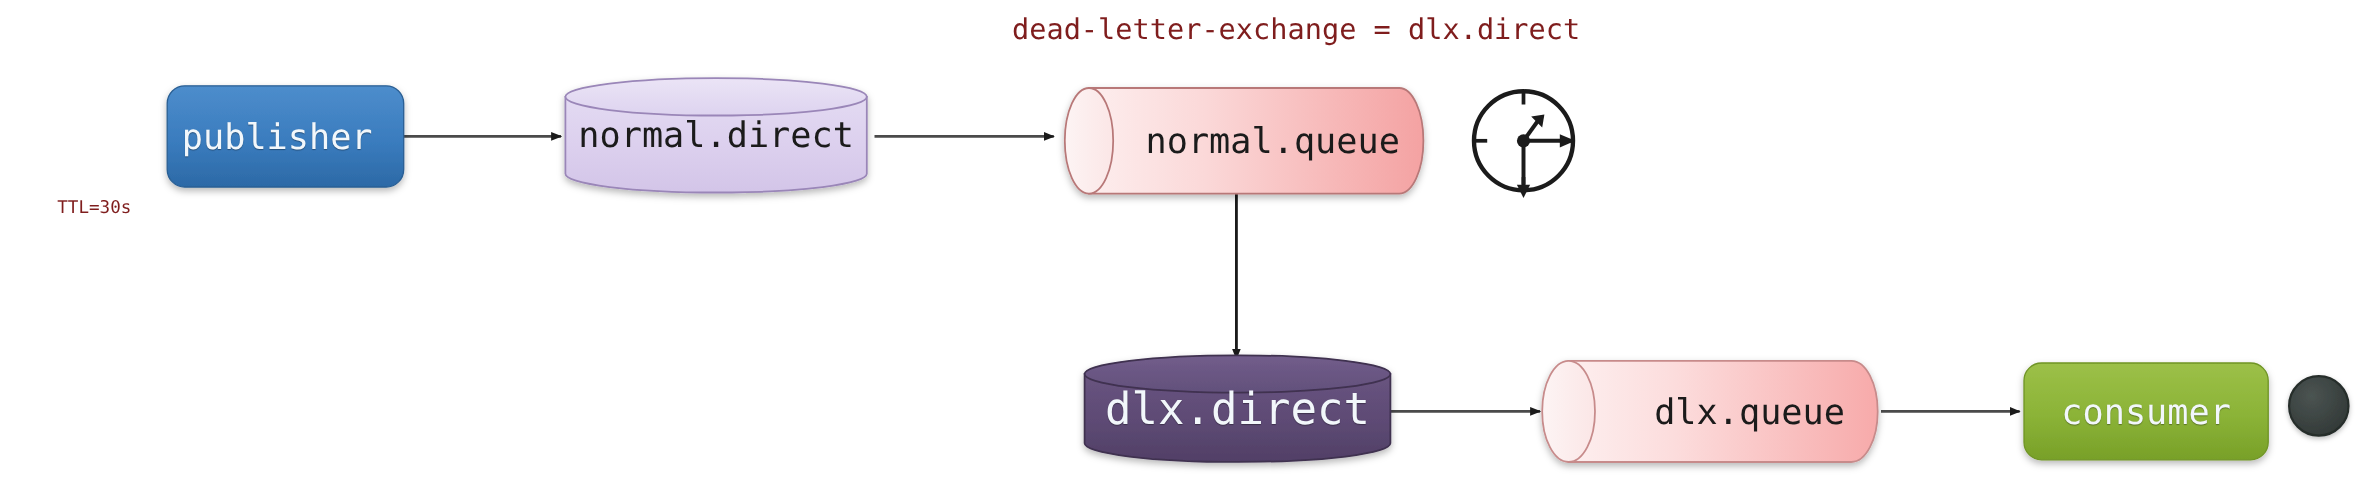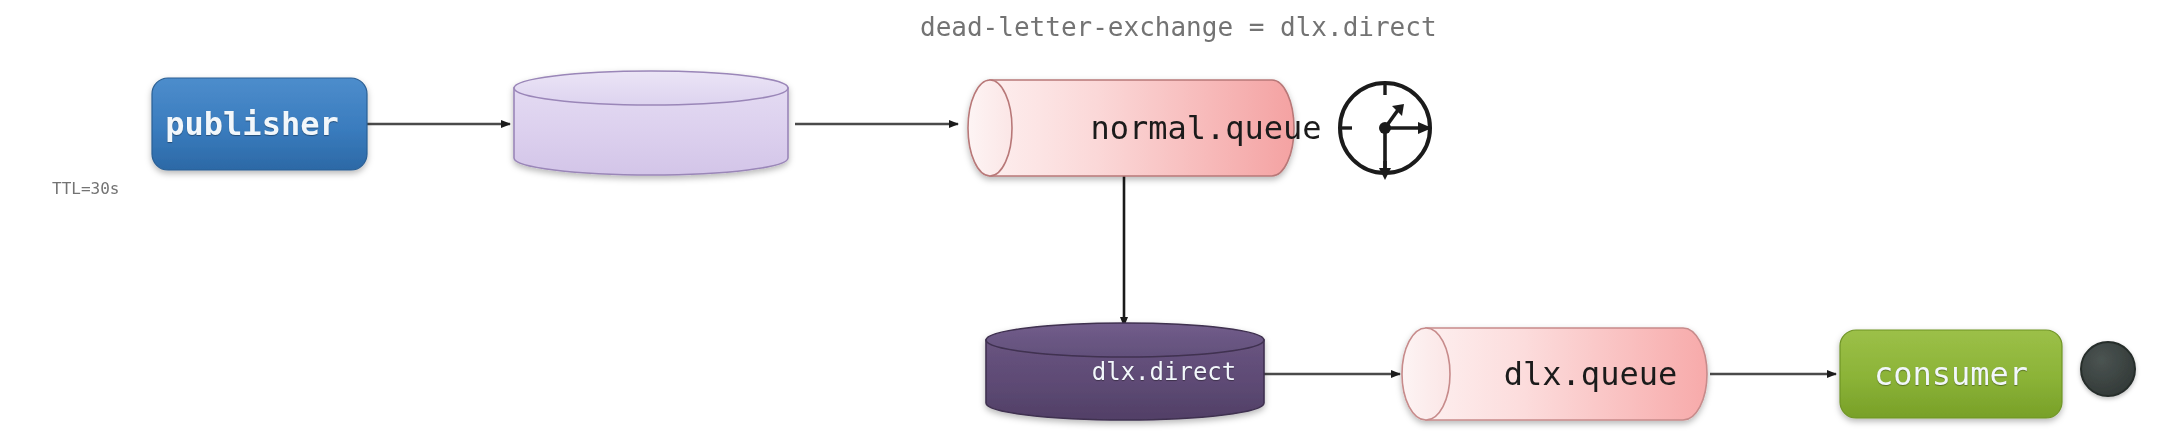--- a/index.html
+++ b/index.html
@@ -30,21 +30,21 @@
     position: absolute;
     display: flex;
     align-items: center;
     justify-content: center;
     white-space: pre;
     pointer-events: none;
   }
   .free-text {
     position: absolute;
     white-space: pre;
-    color: #737373;
+    color: #7f1d1d;
     font-family: "DejaVu Sans Mono", "Liberation Mono", monospace;
   }
   .lbl-white {
     color: #f2f7fb;
     text-shadow: 0 1px 1px rgba(0,0,0,0.35);
   }
   .lbl-dark {
     color: #1b1b1b;
   }
 </style>
@@ -169,26 +169,27 @@
 
     <g filter="url(#softShadow)">
       <rect x="1840" y="330" width="222" height="88" rx="16" ry="16" fill="url(#gradConsumer)" stroke="#6f9425" stroke-width="1.2"></rect>
     </g>
 
     <g filter="url(#softShadowSm)">
       <circle cx="2108" cy="369" r="27" fill="url(#gradTerminator)" stroke="#262d2b" stroke-width="2"></circle>
     </g>
   </svg>
 
-  <div class="node-label lbl-white" style="left:152px; top:78px; width:200px; height:92px; font-size:32px;font-weight:bold;">publisher</div>
+  <div class="node-label lbl-white" style="left:152px; top:78px; width:200px; height:92px; font-size:32px;">publisher</div>
 
+  <div class="node-label lbl-dark" style="left:514px; top:88px; width:274px; height:70px; font-size:32px;">normal.direct</div>
 
-  <div class="node-label lbl-dark" style="left:1065px; top:80px; width:282px; height:96px; font-size:32px;">normal.queue</div>
+  <div class="node-label lbl-dark" style="left:1016px; top:80px; width:282px; height:96px; font-size:32px;">normal.queue</div>
 
-  <div class="node-label lbl-white" style="left:986px; top:340px; width:278px; height:63px; font-size:24px;margin-left:39px;">dlx.direct</div>
+  <div class="node-label lbl-white" style="left:986px; top:340px; width:278px; height:63px; font-size:40px;">dlx.direct</div>
 
   <div class="node-label lbl-dark" style="left:1450px; top:328px; width:257px; height:92px; font-size:32px;padding-left:12px;">dlx.queue</div>
 
   <div class="node-label lbl-white" style="left:1840px; top:330px; width:222px; height:88px; font-size:32px;">consumer</div>
 
   <div class="free-text" style="left:920px; top:12px; font-size:26px;">dead-letter-exchange = dlx.direct</div>
 
   <div class="free-text" style="left:52px; top:179px; font-size:16px;">TTL=30s</div>
 
 </div>

